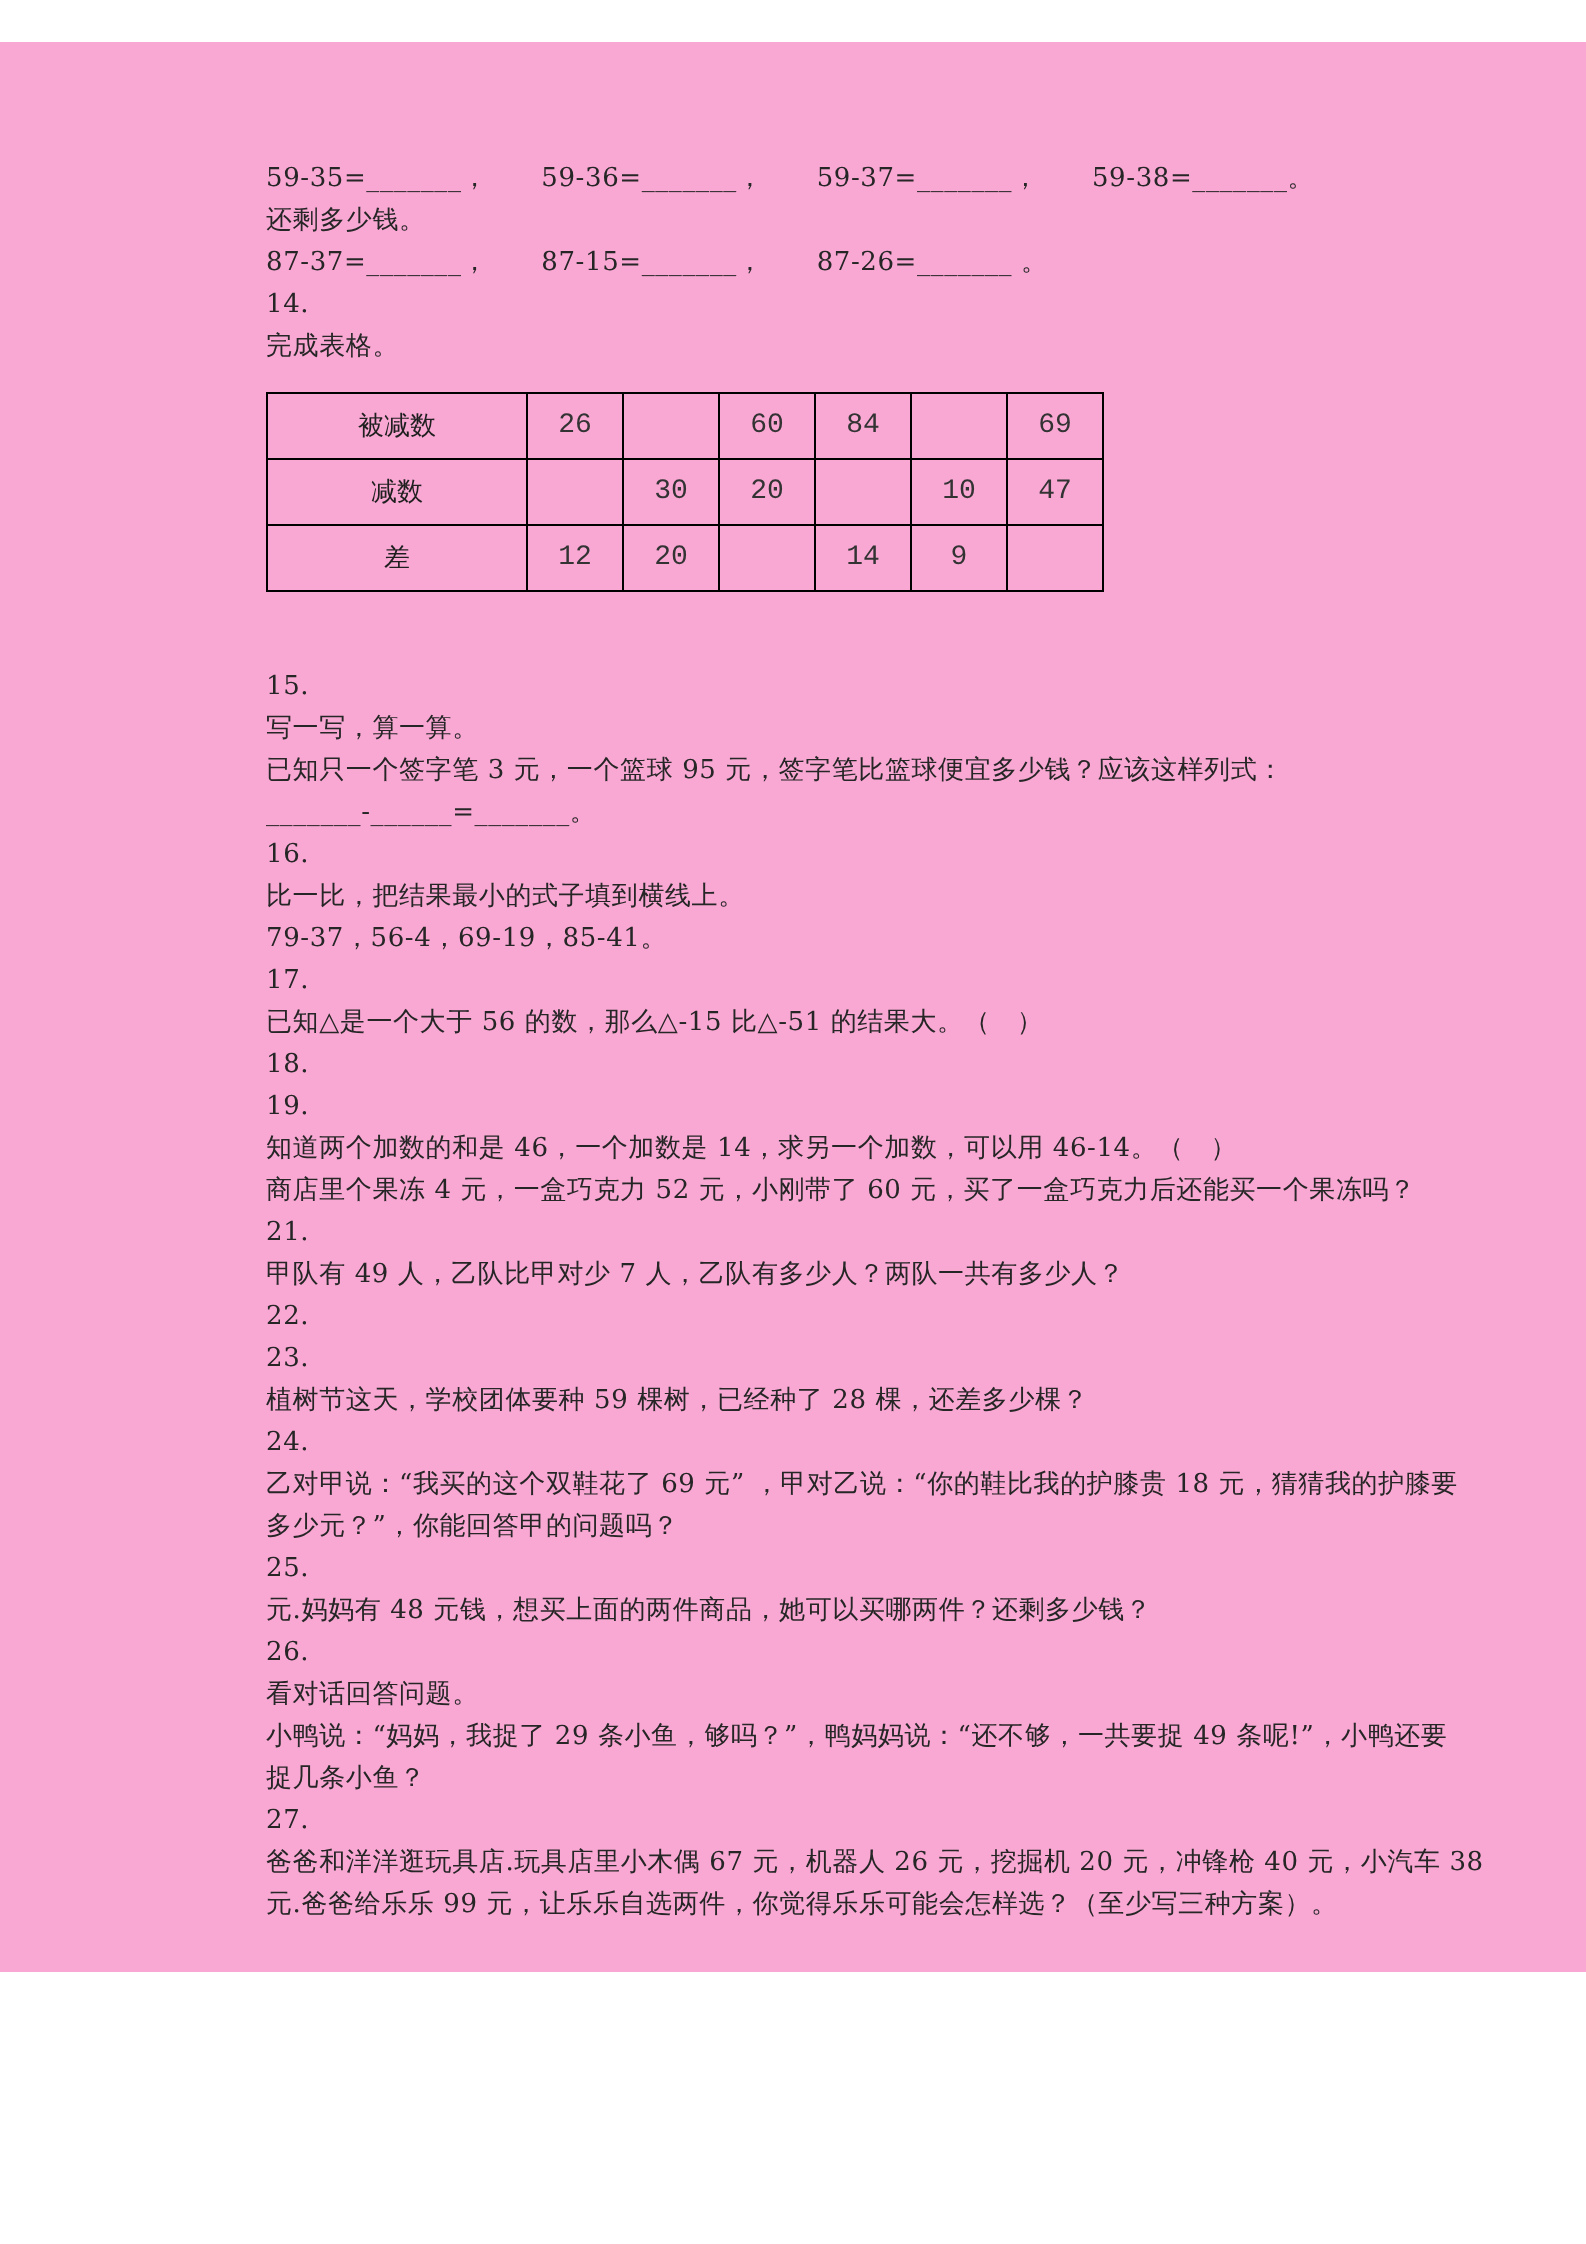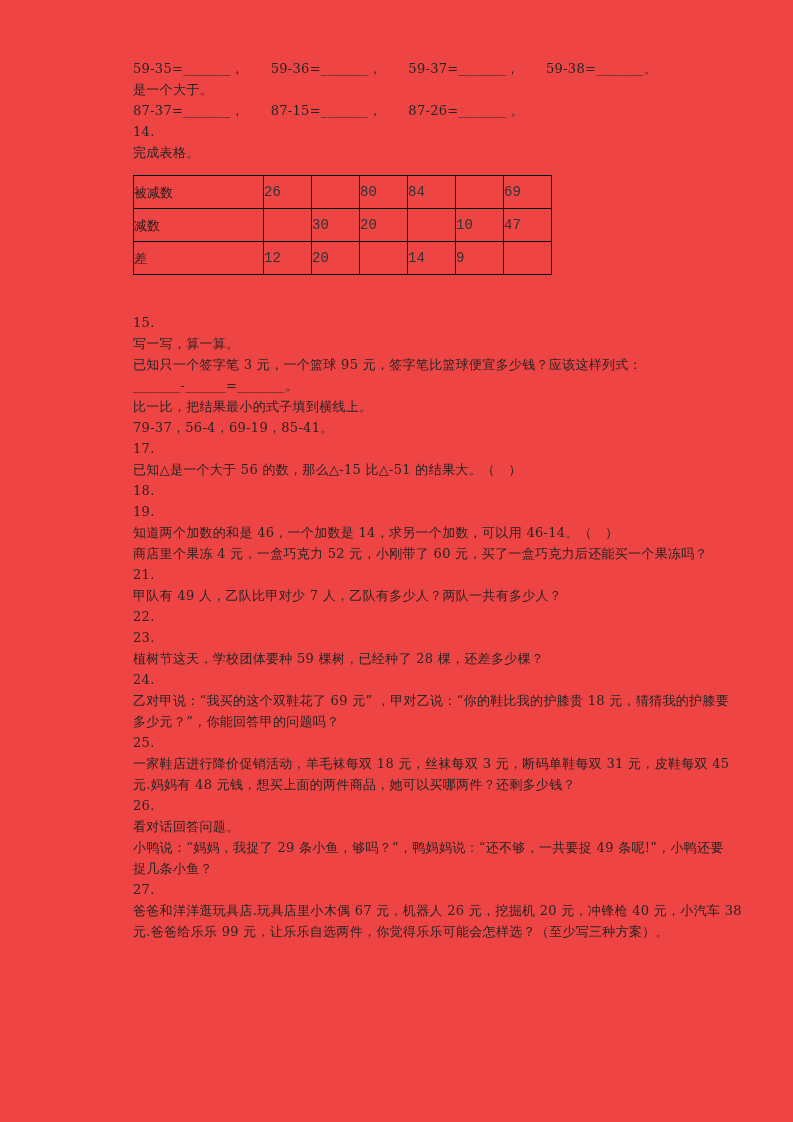--- a/index.html
+++ b/index.html
@@ -3,27 +3,28 @@
 <meta charset="utf-8">
 <style>
   html, body {
     margin: 0;
     padding: 0;
     background: #ffffff;
   }
   .page {
     position: relative;
     width: 793px;
-    height: 1122px;
-    background: #ef4444;
+    height: 965px;
+    background: #f9a8d4;
     overflow: hidden;
     font-family: "DejaVu Serif", "Liberation Serif", serif;
     font-size: 13px;
     line-height: 21px;
     color: #262626;
+    margin-top: 21px;
   }
   .content {
     position: absolute;
     top: 58px;
     left: 133px;
     right: 60px;
   }
   .line {
     white-space: pre;
     height: 21px;
@@ -31,20 +32,21 @@
   }
   table.fill-table {
     border-collapse: collapse;
     margin: 12px 0 37px 0;
     table-layout: fixed;
   }
   table.fill-table td {
     border: 1px solid #000000;
     height: 32px;
     padding: 0;
+    text-align: center;
     vertical-align: middle;
   }
   td.lbl {
     width: 129px;
     font-family: "DejaVu Serif", "Liberation Serif", serif;
     font-size: 13px;
     color: #1f1f1f;
   }
   td.num {
     width: 47px;
@@ -53,32 +55,32 @@
     color: #333333;
   }
 </style>
 </head>
 <body>
 
 <div class="page">
   <div class="content">
 
     <div class="line">59-35=_______，      59-36=_______，      59-37=_______，      59-38=_______。</div>
-    <div class="line">是一个大于。</div>
+    <div class="line">还剩多少钱。</div>
     <div class="line">87-37=_______，      87-15=_______，      87-26=_______ 。</div>
     <div class="line">14.</div>
     <div class="line">完成表格。</div>
 
     <table class="fill-table">
       <tbody>
           <tr>
         <td class="lbl">被减数</td>
         <td class="num">26</td>
         <td class="num"></td>
-        <td class="num">80</td>
+        <td class="num">60</td>
         <td class="num">84</td>
         <td class="num"></td>
         <td class="num">69</td>
       </tr>
       <tr>
         <td class="lbl">减数</td>
         <td class="num"></td>
         <td class="num">30</td>
         <td class="num">20</td>
         <td class="num"></td>
@@ -94,38 +96,38 @@
         <td class="num">9</td>
         <td class="num"></td>
       </tr>
     </tbody>
       </table>
 
     <div class="line">15.</div>
     <div class="line">写一写，算一算。</div>
     <div class="line">已知只一个签字笔 3 元，一个篮球 95 元，签字笔比篮球便宜多少钱？应该这样列式：</div>
     <div class="line">_______-______=_______。</div>
+    <div class="line">16.</div>
     <div class="line">比一比，把结果最小的式子填到横线上。</div>
     <div class="line">79-37，56-4，69-19，85-41。</div>
     <div class="line">17.</div>
     <div class="line">已知△是一个大于 56 的数，那么△-15 比△-51 的结果大。（　）</div>
     <div class="line">18.</div>
     <div class="line">19.</div>
     <div class="line">知道两个加数的和是 46，一个加数是 14，求另一个加数，可以用 46-14。（　）</div>
     <div class="line">商店里个果冻 4 元，一盒巧克力 52 元，小刚带了 60 元，买了一盒巧克力后还能买一个果冻吗？</div>
     <div class="line">21.</div>
     <div class="line">甲队有 49 人，乙队比甲对少 7 人，乙队有多少人？两队一共有多少人？</div>
     <div class="line">22.</div>
     <div class="line">23.</div>
     <div class="line">植树节这天，学校团体要种 59 棵树，已经种了 28 棵，还差多少棵？</div>
     <div class="line">24.</div>
     <div class="line">乙对甲说：“我买的这个双鞋花了 69 元” ，甲对乙说：“你的鞋比我的护膝贵 18 元，猜猜我的护膝要</div>
     <div class="line">多少元？”，你能回答甲的问题吗？</div>
     <div class="line">25.</div>
-    <div class="line">一家鞋店进行降价促销活动，羊毛袜每双 18 元，丝袜每双 3 元，断码单鞋每双 31 元，皮鞋每双 45</div>
     <div class="line">元.妈妈有 48 元钱，想买上面的两件商品，她可以买哪两件？还剩多少钱？</div>
     <div class="line">26.</div>
     <div class="line">看对话回答问题。</div>
     <div class="line">小鸭说：“妈妈，我捉了 29 条小鱼，够吗？”，鸭妈妈说：“还不够，一共要捉 49 条呢!”，小鸭还要</div>
     <div class="line">捉几条小鱼？</div>
     <div class="line">27.</div>
     <div class="line">爸爸和洋洋逛玩具店.玩具店里小木偶 67 元，机器人 26 元，挖掘机 20 元，冲锋枪 40 元，小汽车 38</div>
     <div class="line">元.爸爸给乐乐 99 元，让乐乐自选两件，你觉得乐乐可能会怎样选？（至少写三种方案）。</div>
 
   </div>

